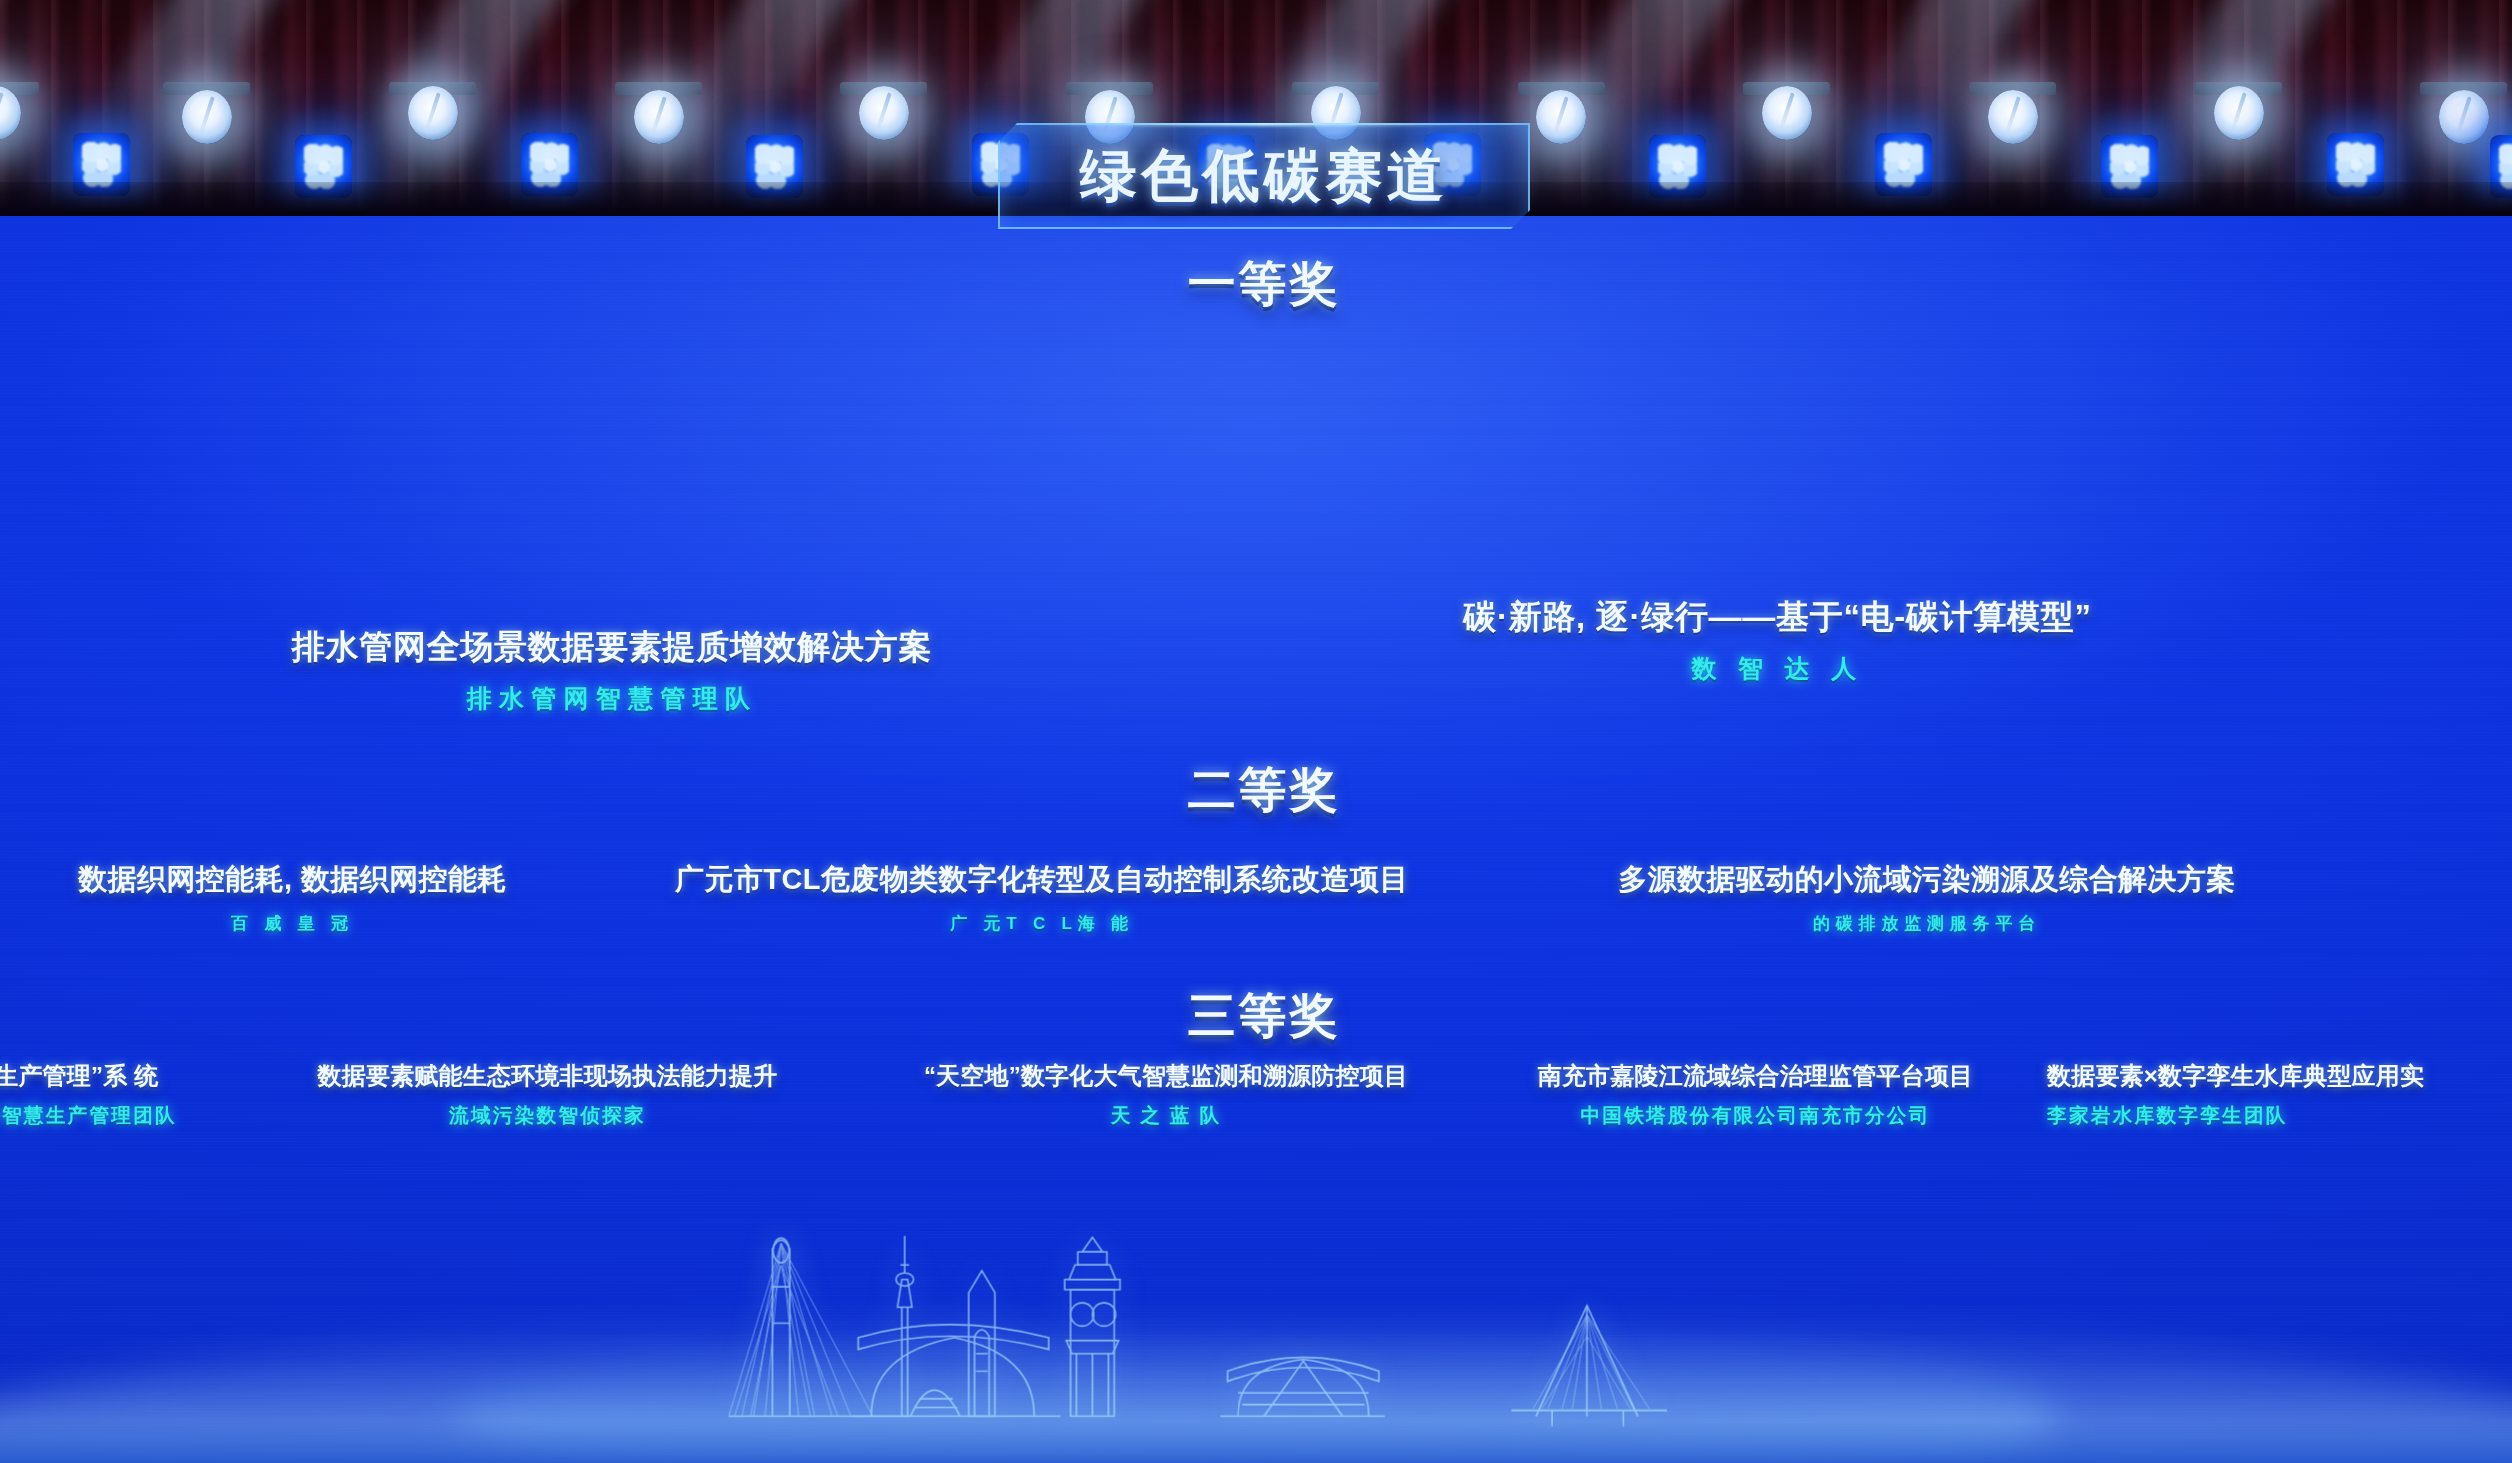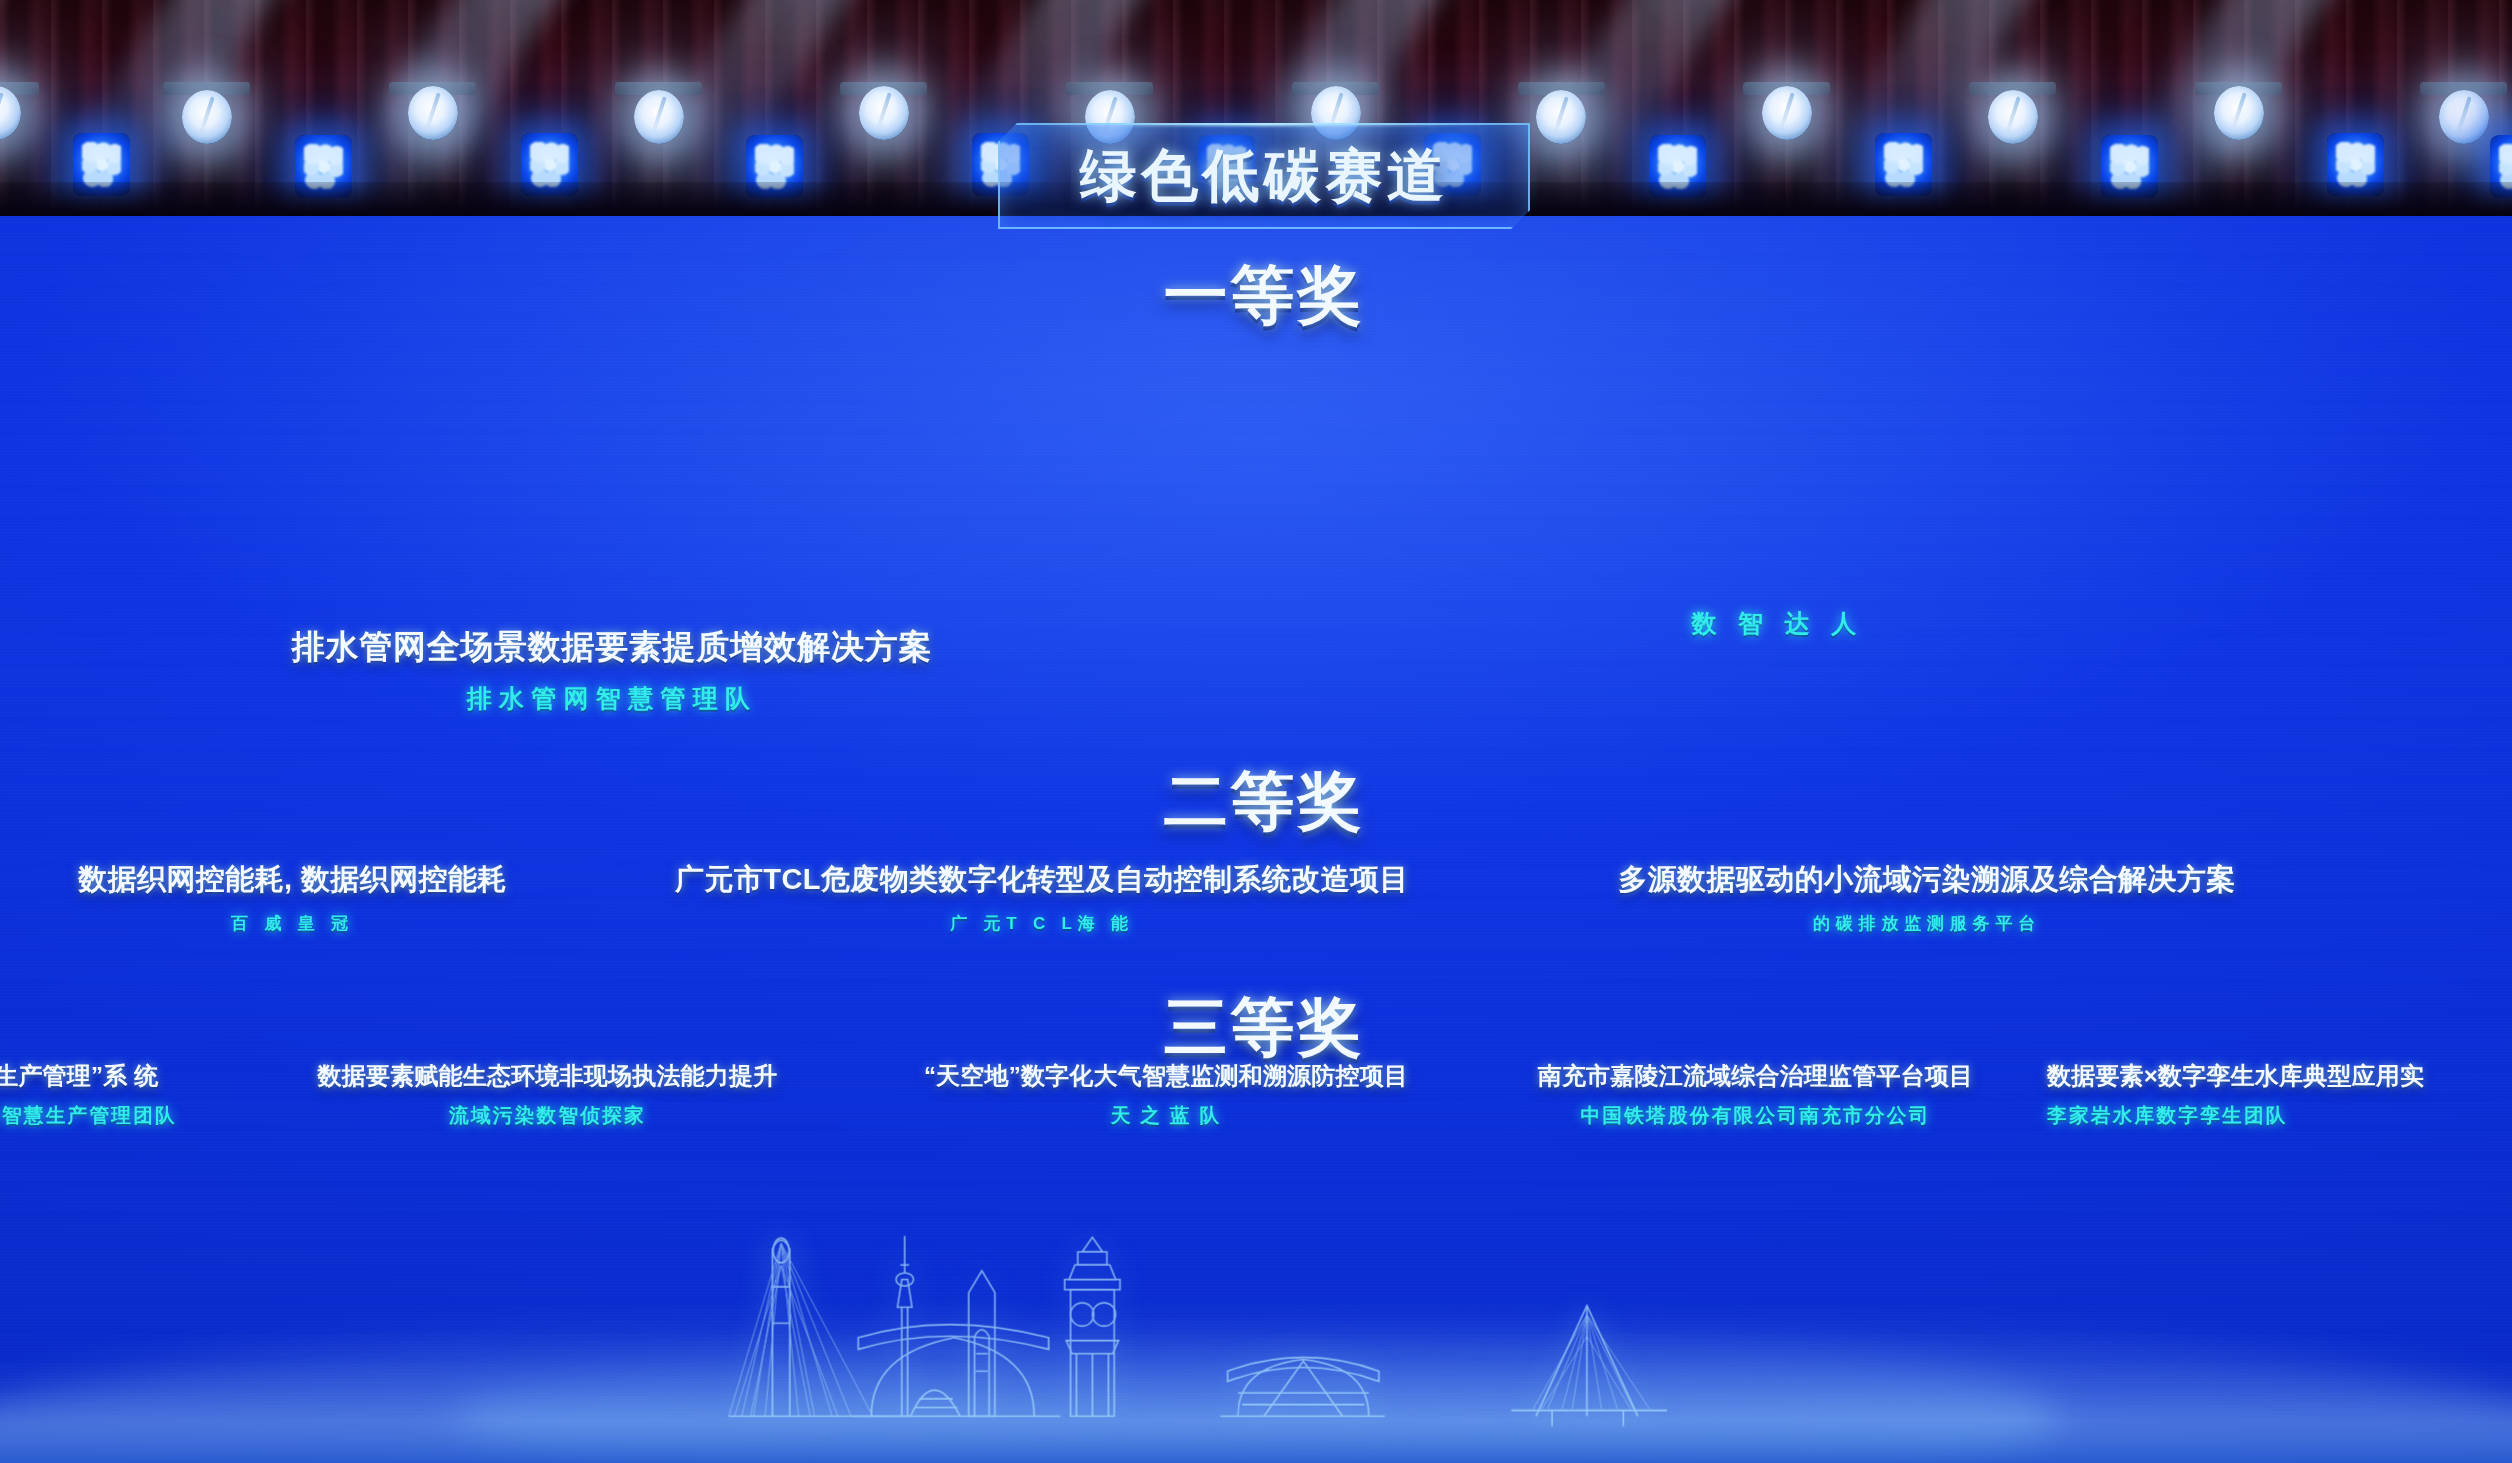--- a/index.html
+++ b/index.html
@@ -141,21 +141,21 @@
   }
   .title-text {
     position:relative; z-index:2;
     font-size:57px; font-weight:700; letter-spacing:4.4px;
     color:#eaf6ff;
     text-shadow:0 0 13px rgba(170,225,255,0.95), 0 3.6px 0 rgba(10,40,140,0.85), 0 6.6px 16px rgba(0,20,90,0.9);
   }
 
   .prize-head {
     position:absolute; left:50%; transform:translateX(-50%);
-    font-size:64px; font-weight:700; letter-spacing:2.9px;
+    font-size:48px; font-weight:700; letter-spacing:2.9px;
     color:#f2f9ff;
     text-shadow:0 0 11.7px rgba(170,225,255,0.9), 0 3.6px 0 rgba(8,34,130,0.9), 0 7.3px 14.6px rgba(0,16,80,0.8);
     white-space:nowrap;
   }
 
   .entry { display:flex; flex-direction:column; align-items:center; }
   .entry-title {
     color:#f4faff; font-weight:700; white-space:nowrap;
     text-shadow:0 0 8.7px rgba(150,215,255,0.8), 0 2.2px 0 rgba(8,34,130,0.9), 0 4.4px 10.2px rgba(0,16,80,0.75);
   }
@@ -322,20 +322,21 @@
 
     <div class="fp-left entry">
       <div class="entry-title">
         <span class="ln">排水管网全场景数据要素提质增效解决方案</span>
       </div>
       <div class="entry-team">排水管网智慧管理队</div>
     </div>
 
     <div class="fp-right entry">
       <div class="entry-title">
+        <span class="ln">碳·新路, 逐·绿行——基于“电-碳计算模型”</span>
       </div>
       <div class="entry-team">数 智 达 人</div>
     </div>
 
     <div class="prize-head" style="top:717px;">二等奖</div>
 
     <div class="sp">
       <div class="cell" style="left:44px; width:481px;">
         <div class="entry-title">
           <span class="ln">数据织网控能耗, 数据织网控能耗</span>

